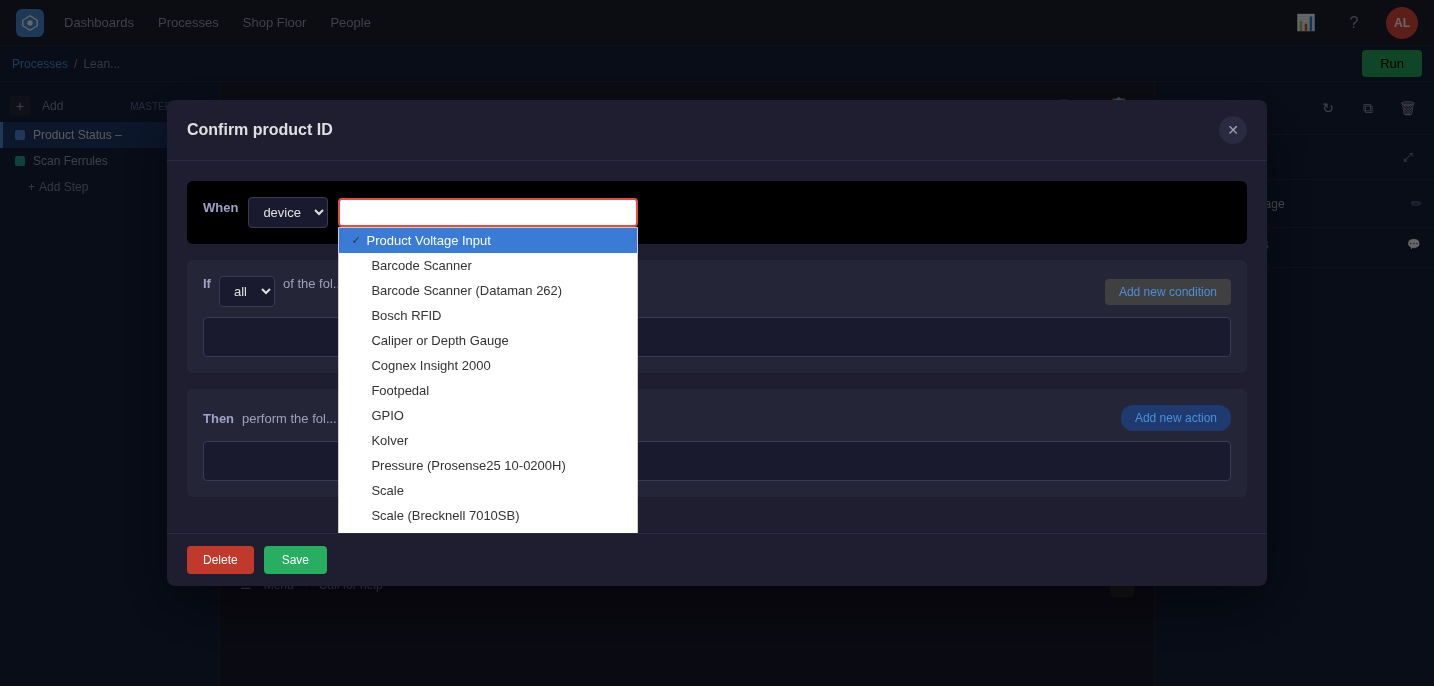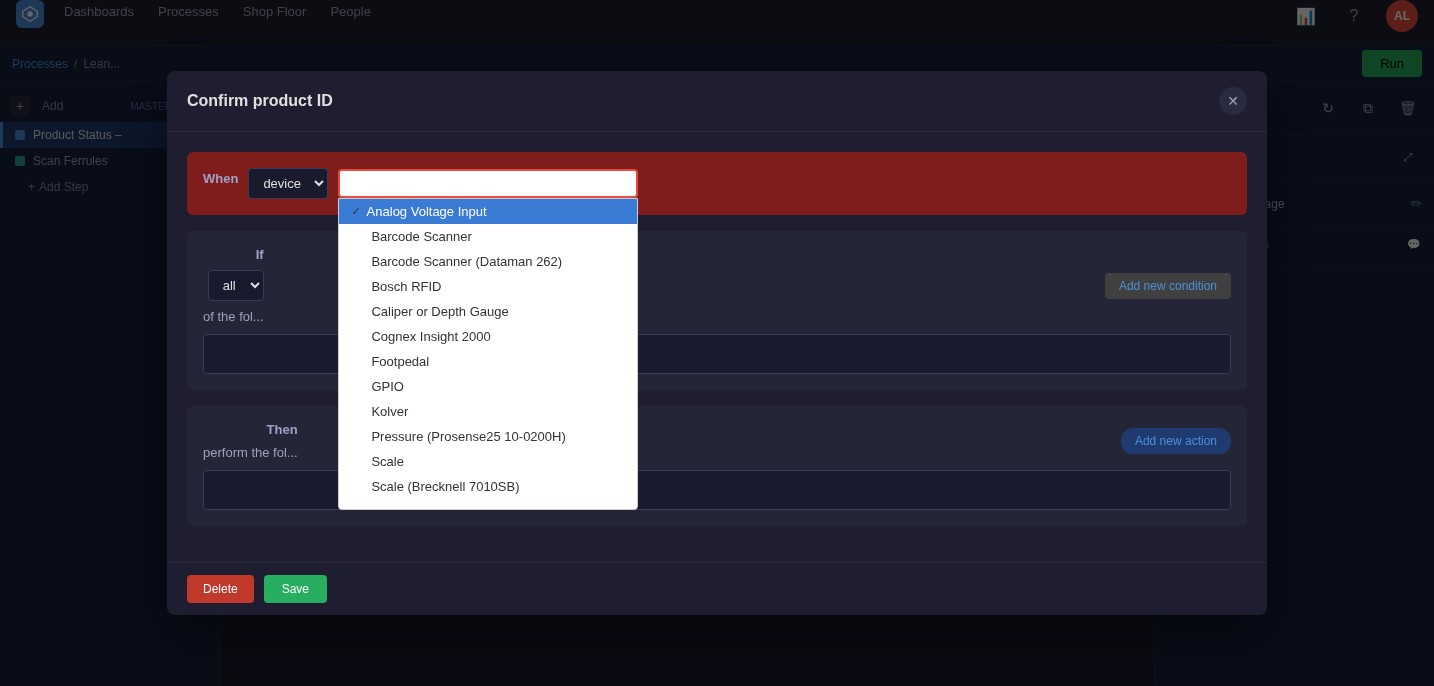--- a/index.html
+++ b/index.html
@@ -1,19 +1,19 @@
 <!DOCTYPE html>
 <html><head>
   <meta charset="utf-8">
   <style>
     * { box-sizing: border-box; margin: 0; padding: 0; }
     body { font-family: -apple-system, BlinkMacSystemFont, 'Segoe UI', sans-serif; background: #1a1a2e; color: #e0e0e0; height: 686px; width: 1434px; overflow: hidden; position: relative; }
 
     
-    .top-nav { display: flex; align-items: flex-start; background: #1e1e30; height: 46px; padding: 0 16px; border-bottom: 1px solid #2a2a40; }
+    .top-nav { display: flex; align-items: center; background: #1e1e30; height: 46px; padding: 0 16px; border-bottom: 1px solid #2a2a40; }
     .nav-logo { width: 28px; height: 28px; background: #4a90d9; border-radius: 6px; display: flex; align-items: center; justify-content: center; margin-right: 20px; flex-shrink: 0; }
     .nav-logo svg { width: 18px; height: 18px; fill: white; }
     .nav-items { display: flex; gap: 24px; flex: 1; }
     .nav-item { font-size: 13px; color: #a0a0b8; cursor: pointer; padding: 4px 0; }
     .nav-right { display: flex; align-items: center; gap: 16px; margin-left: auto; }
     .nav-icon-btn { width: 32px; height: 32px; border-radius: 50%; display: flex; align-items: center; justify-content: center; cursor: pointer; color: #a0a0b8; font-size: 16px; }
     .nav-avatar { width: 32px; height: 32px; background: #e74c3c; border-radius: 50%; display: flex; align-items: center; justify-content: center; font-size: 12px; font-weight: bold; color: white; cursor: pointer; }
 
     
     .breadcrumb-bar { background: #16213e; height: 36px; display: flex; align-items: center; padding: 0 16px; border-bottom: 1px solid #2a2a40; font-size: 12px; color: #8888a0; }
@@ -51,37 +51,37 @@
 
     
     .modal-overlay { position: fixed; top: 0; left: 0; width: 100%; height: 100%; background: rgba(0,0,0,0.6); z-index: 100; display: flex; align-items: center; justify-content: center; }
     .modal { background: #1e1e30; border-radius: 8px; width: 1100px; max-height: 90vh; box-shadow: 0 20px 60px rgba(0,0,0,0.5); overflow: hidden; position: relative; }
     .modal-header { padding: 16px 20px; border-bottom: 1px solid #2a2a40; display: flex; align-items: center; justify-content: space-between; }
     .modal-title { font-size: 16px; font-weight: 600; color: #e0e0e0; }
     .modal-close { width: 28px; height: 28px; border-radius: 50%; background: #2a2a40; display: flex; align-items: center; justify-content: center; cursor: pointer; color: #a0a0b8; font-size: 14px; }
     .modal-body { padding: 20px; overflow-y: auto; }
 
     
-    .when-section { background: #7f1d1d; border-radius: 6px; padding: 16px; margin-bottom: 16px; }
+    .when-section { background: #000000; border-radius: 6px; padding: 16px; margin-bottom: 16px; }
     .section-label { font-size: 13px; font-weight: 600; color: #a0a0c8; margin-bottom: 10px; }
     .when-row { display: flex; align-items: center; gap: 10px; }
     .dropdown-select { background: #1a1a2e; border: 1px solid #3a3a58; border-radius: 4px; color: #e0e0e0; font-size: 13px; padding: 6px 10px; cursor: pointer; }
 
     
     .dropdown-with-list { position: relative; }
     .dropdown-input { background: #fff; border: 2px solid #e74c3c; border-radius: 4px; color: #333; font-size: 13px; padding: 5px 10px; width: 300px; outline: none; }
     .dropdown-list { position: absolute; top: 100%; left: 0; width: 300px; background: #fff; border: 1px solid #ccc; border-radius: 0 0 4px 4px; z-index: 200; max-height: 380px; overflow-y: auto; }
     .dropdown-list-item { padding: 5px 12px; font-size: 13px; color: #333; cursor: pointer; display: flex; align-items: center; gap: 6px; }
     .dropdown-list-item.selected { background: #3a7bd5; color: white; }
     .check-mark { color: #333; font-size: 11px; }
 
     
     .if-section { background: #252538; border-radius: 6px; padding: 16px; margin-bottom: 16px; }
     .if-header { display: flex; align-items: center; justify-content: space-between; margin-bottom: 10px; }
-    .if-row { display: flex; align-items: flex-end; gap: 8px; font-size: 13px; flex-direction: column; }
+    .if-row { display: flex; align-items: flex-start; gap: 8px; font-size: 13px; }
     .add-condition-btn { background: #404040; color: #4a90d9; border: none; padding: 6px 14px; border-radius: 4px; font-size: 12px; cursor: pointer; }
     .text-area-placeholder { background: #1a1a2e; border: 1px solid #3a3a58; border-radius: 4px; height: 40px; width: 100%; margin-top: 8px; }
 
     
     .then-section { background: #252538; border-radius: 6px; padding: 16px; margin-bottom: 16px; }
     .then-header { display: flex; align-items: center; justify-content: space-between; margin-bottom: 10px; }
     .add-action-btn { background: #1e3a6e; color: #4a90d9; border: none; padding: 6px 14px; border-radius: 12px; font-size: 12px; cursor: pointer; }
 
     
     .modal-footer { display: flex; align-items: center; justify-content: space-between; padding: 12px 20px; border-top: 1px solid #2a2a40; }
@@ -241,21 +241,21 @@
           <select class="dropdown-select">
             <option>device</option>
           </select>
 
           <div class="dropdown-with-list">
             <input class="dropdown-input" type="text" value="" style="">
             <div class="dropdown-list">
 
             <div class="dropdown-list-item selected">
                   <span class="check-mark">✓</span>
-                  <span>Analog Voltage Input</span>
+                  <span>Product Voltage Input</span>
                 </div>
                 <div class="dropdown-list-item">
                   <span style="width: 14px; display: inline-block;"></span>
                   <span>Barcode Scanner</span>
                 </div>
                 <div class="dropdown-list-item">
                   <span style="width: 14px; display: inline-block;"></span>
                   <span>Barcode Scanner (Dataman 262)</span>
                 </div>
                 <div class="dropdown-list-item">

